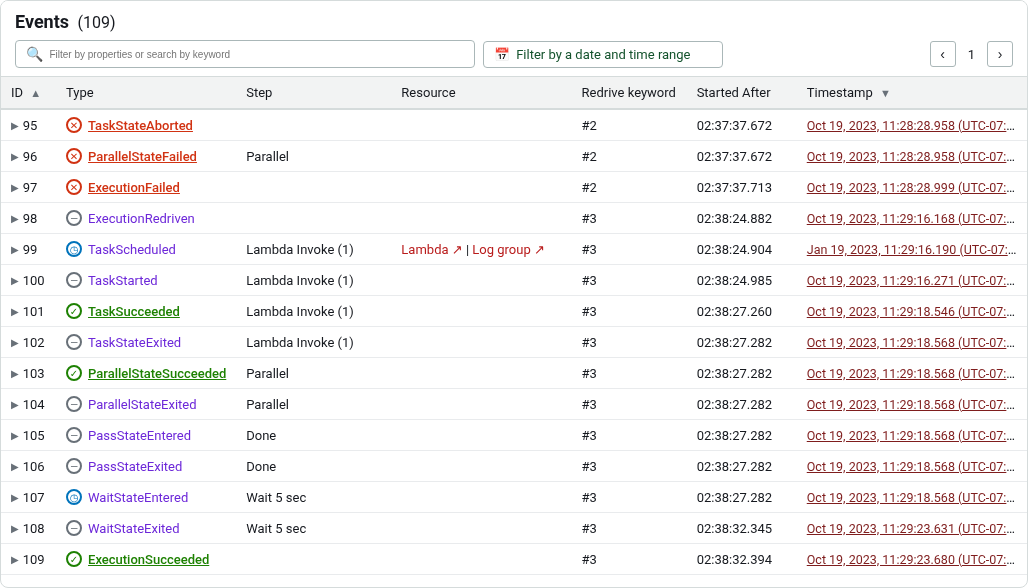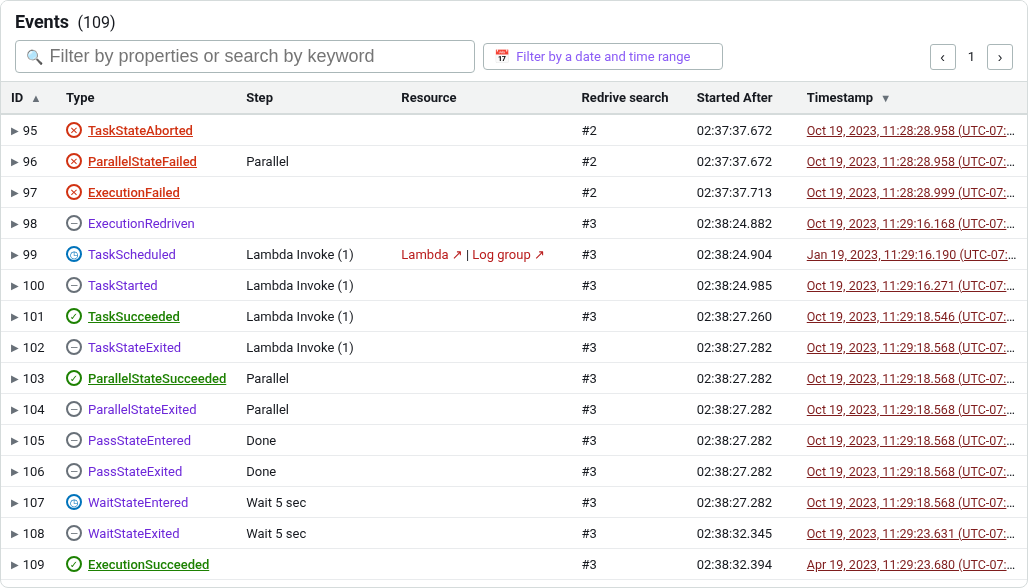--- a/index.html
+++ b/index.html
@@ -38,21 +38,21 @@
       border: 1px solid #aab7b8;
       border-radius: 4px;
       padding: 5px 10px;
       width: 460px;
       background: #fff;
       gap: 6px;
     }
     .search-box input {
       border: none;
       outline: none;
-      font-size: 18px;
+      font-size: 10px;
       color: #687078;
       width: 100%;
       background: transparent;
     }
     .search-icon { color: #687078; font-size: 14px; }
     .date-filter {
       display: flex;
       align-items: center;
       border: 1px solid #aab7b8;
       border-radius: 4px;
@@ -89,21 +89,21 @@
       table-layout: fixed;
     }
     thead tr {
       background: #f2f3f3;
       border-bottom: 2px solid #d5dbdb;
     }
     thead th {
       padding: 8px 10px;
       text-align: left;
       font-size: 13px;
-      font-weight: 700;
+      font-weight: 400;
       color: #16191f;
       white-space: nowrap;
       border-right: none;
     }
     thead th:first-child { width: 55px; }
     thead th.type-col { width: 180px; }
     thead th.step-col { width: 155px; }
     thead th.resource-col { width: 180px; }
     thead th.redrive-col { width: 115px; }
     thead th.started-col { width: 110px; }
@@ -162,38 +162,38 @@
       <span>Events</span>
       <span style="font-weight:400; font-size:16px; margin-left:4px;">(109)</span>
     </div>
     <div class="toolbar">
       <div class="search-box">
         <span class="search-icon">🔍</span>
         <input type="text" placeholder="Filter by properties or search by keyword" style="">
       </div>
       <div class="date-filter">
         <span style="font-size:13px;">📅</span>
-        <span style="color:#8b5cf6;text-align:center;">Filter by a date and time range</span>
+        <span style="color:#14532d;text-align:center;">Filter by a date and time range</span>
       </div>
       <div class="pagination">
         <button class="page-btn">‹</button>
         <span class="page-num">1</span>
         <button class="page-btn">›</button>
       </div>
     </div>
   </div>
 
   <table>
     <thead>
       <tr>
         <th>ID <span class="sort-icon">▲</span></th>
         <th class="type-col">Type</th>
         <th class="step-col">Step</th>
         <th class="resource-col">Resource</th>
-        <th class="redrive-col">Redrive search</th>
+        <th class="redrive-col">Redrive keyword</th>
         <th class="started-col">Started After</th>
         <th class="timestamp-col">Timestamp <span class="sort-icon">▼</span></th>
       </tr>
     </thead>
     <tbody id="events-tbody">
     <tr>
           <td>
             <div class="id-cell"><button class="expand-btn">▶</button>95</div>
           </td>
           <td>
@@ -423,17 +423,17 @@
           <td>
             <div style="display:flex;align-items:center;">
               <span class="icon-circle icon-success">✓</span>
               <span class="type-success">ExecutionSucceeded</span>
             </div>
           </td>
           <td></td>
           <td></td>
           <td>#3</td>
           <td>02:38:32.394</td>
-          <td><span class="timestamp-cell">Apr 19, 2023, 11:29:23.680 (UTC-07:00)</span></td>
+          <td><span class="timestamp-cell">Oct 19, 2023, 11:29:23.680 (UTC-07:00)</span></td>
         </tr>
       </tbody>
   </table>
 </div>
 
 </body></html>

